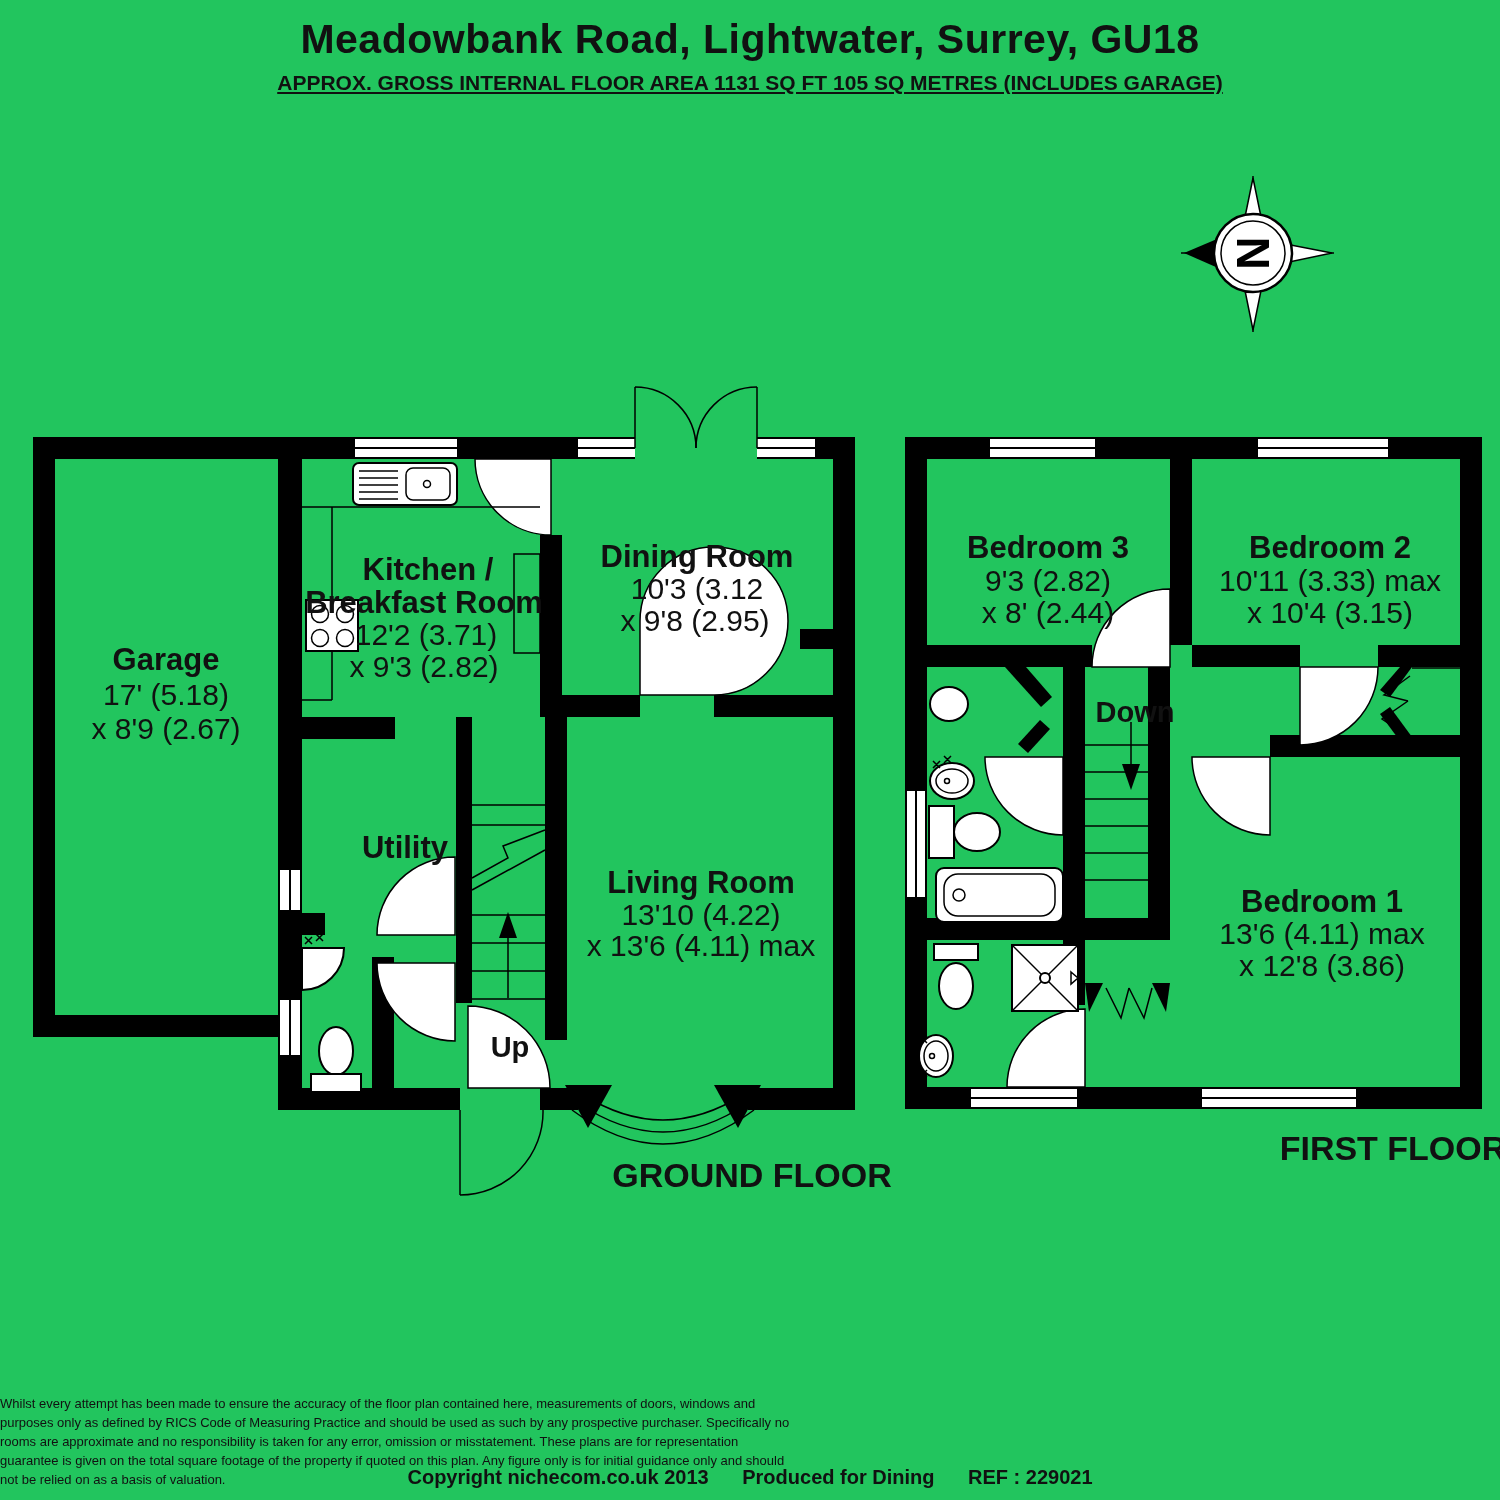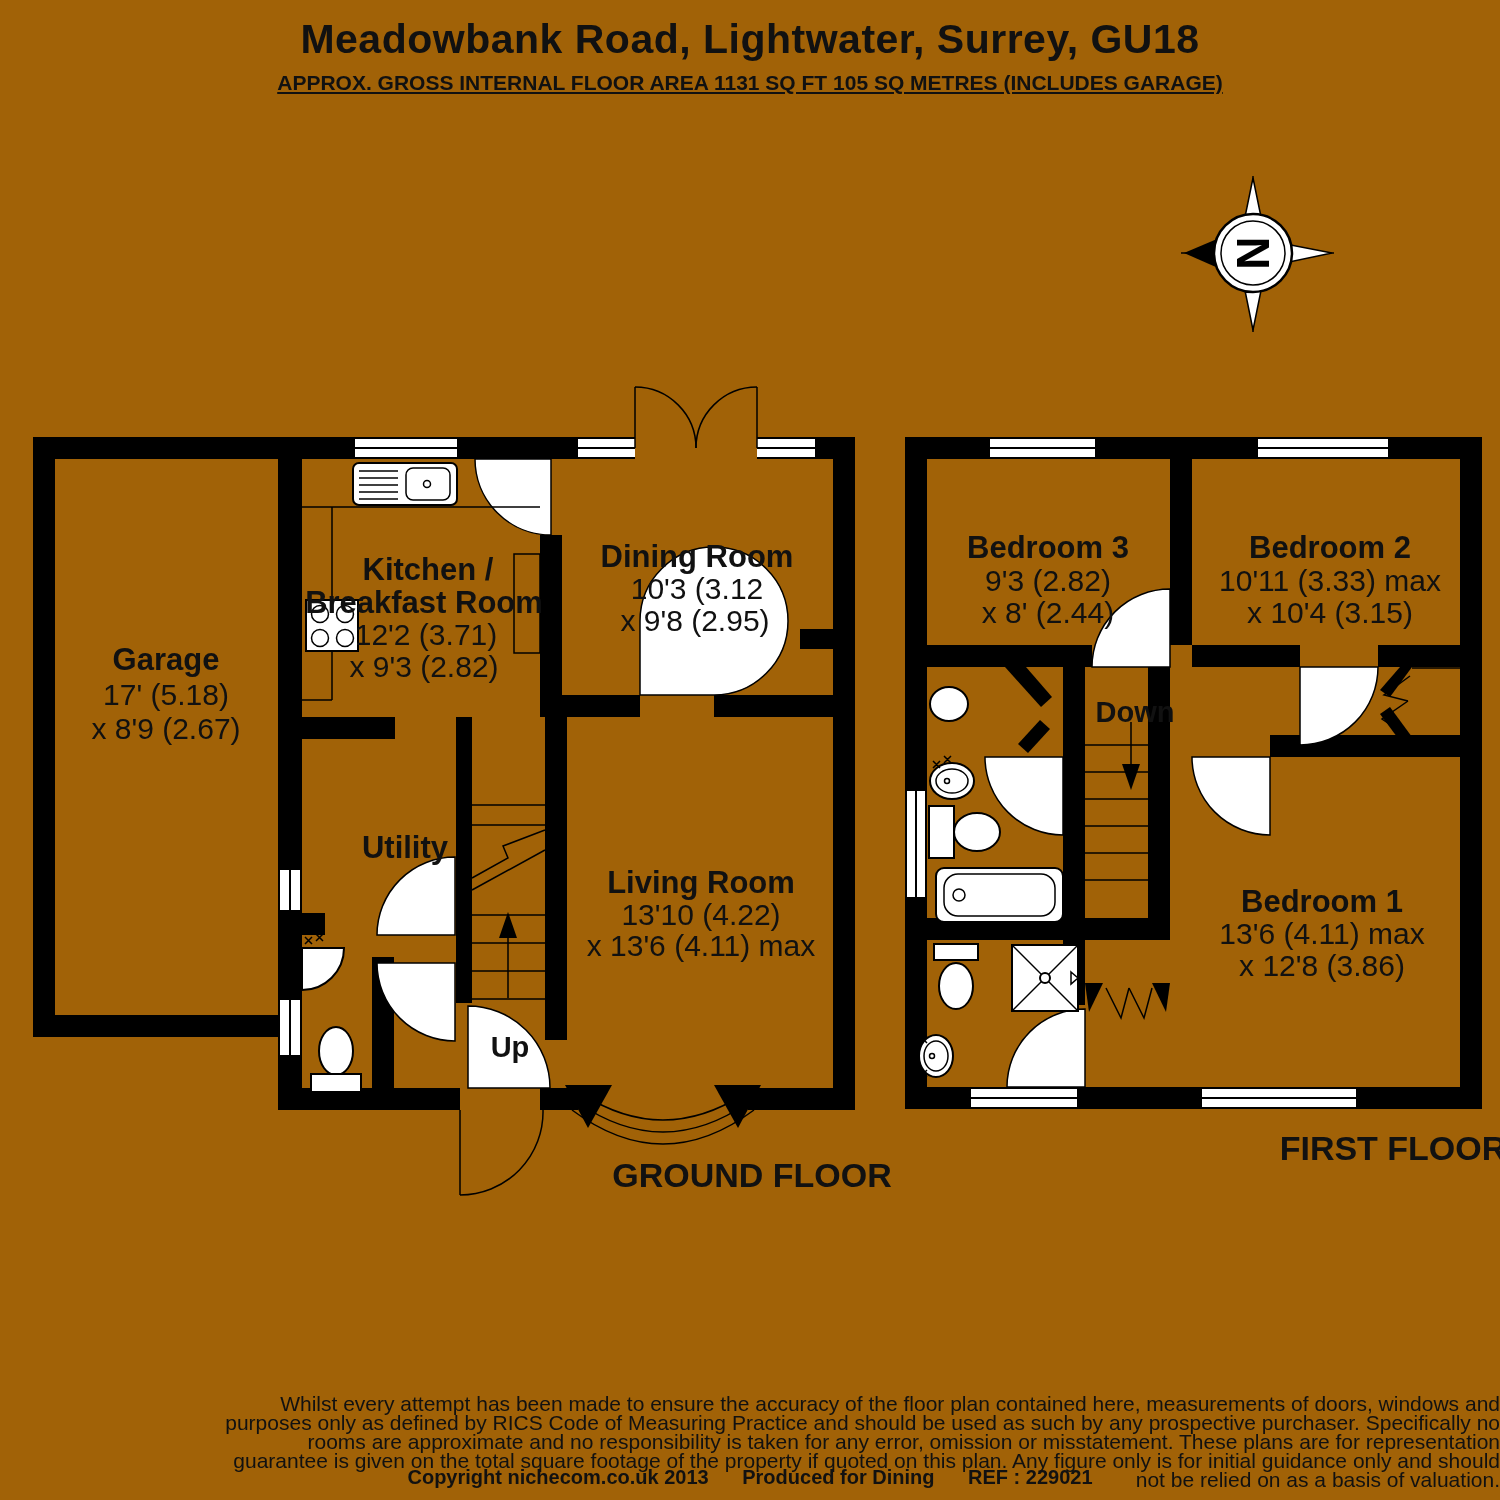--- a/index.html
+++ b/index.html
@@ -1,24 +1,24 @@
 <!DOCTYPE html>
 <html><head>
 <meta charset="utf-8">
 <style>
   html,body{margin:0;padding:0;background:#fff;}
-  .page{position:relative;width:1500px;height:1500px;background:#a16207;overflow:hidden;
+  .page{position:relative;width:1500px;height:1500px;background:#22c55e;overflow:hidden;
         font-family:"Liberation Sans", sans-serif;color:#111;}
   .title{position:absolute;top:16px;left:0;width:100%;text-align:center;
          font-size:41px;font-weight:bold;letter-spacing:0.5px;}
   .subtitle{position:absolute;top:71px;left:0;width:100%;text-align:center;
          font-size:21px;font-weight:bold;text-decoration:underline;}
   .plan-svg{position:absolute;left:0;top:0;width:1500px;height:1500px;}
-  .footer{position:absolute;top:1394px;left:0;width:100%;text-align:right;
-          font-size:21px;line-height:19px;color:#111;}
+  .footer{position:absolute;top:1394px;left:0;width:100%;text-align:left;
+          font-size:13px;line-height:19px;color:#111;}
   .copyright{position:absolute;top:1466px;left:0;width:100%;text-align:center;
           font-size:20px;font-weight:bold;}
   .copyright span{margin:0 14px;text-align:right;}
   
   .room-name{font-family:"Liberation Sans",sans-serif;font-size:31px;font-weight:bold;fill:#111;text-anchor:middle;}
   .room-dim{font-family:"Liberation Sans",sans-serif;font-size:30px;fill:#111;text-anchor:middle;}
   .floor-label{font-family:"Liberation Sans",sans-serif;font-size:34px;font-weight:bold;fill:#111;text-anchor:middle;}
   .stair-label{font-family:"Liberation Sans",sans-serif;font-size:29px;font-weight:bold;fill:#111;text-anchor:middle;}
   .wall{fill:#000;stroke:none;}
   .thin15{fill:none;stroke:#000;stroke-width:1.5;}

